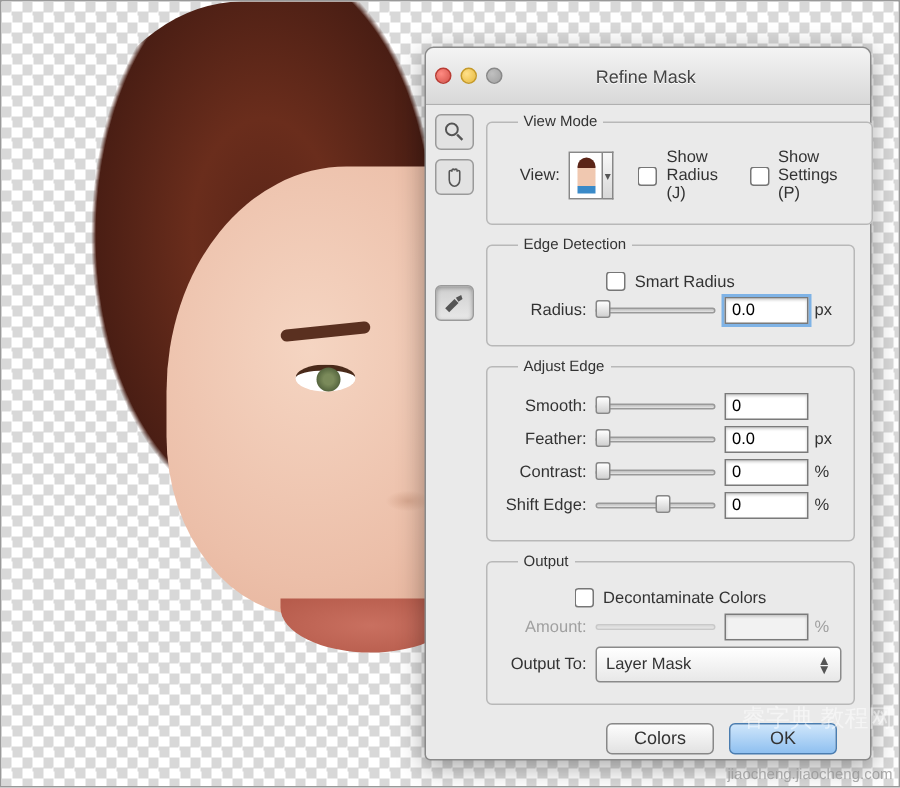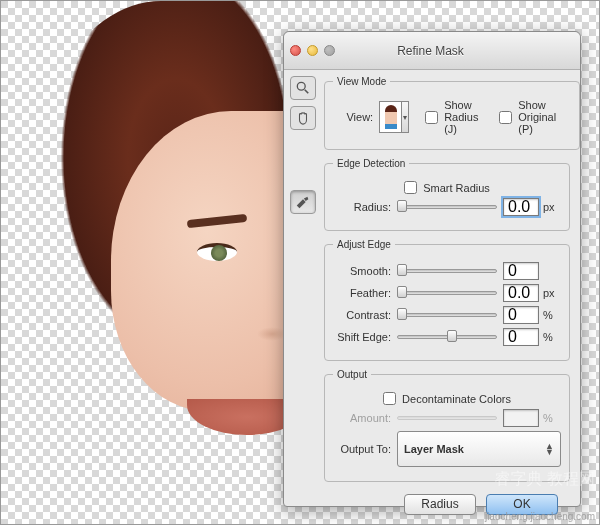--- a/index.html
+++ b/index.html
@@ -21,38 +21,38 @@
   .traffic .c-close { background: radial-gradient(circle at 35% 35%, #ff8b82, #d2524a); border: 1px solid #b93c34; }
   .traffic .c-min   { background: radial-gradient(circle at 35% 35%, #ffe08a, #e7b93d); border: 1px solid #c59a2a; }
   .traffic .c-zoom  { background: radial-gradient(circle at 35% 35%, #c0c0c0, #a0a0a0); border: 1px solid #888; }
   .titlebar .title { flex: 1; text-align: center; text-shadow: 0 1px 0 #fff; font-size: 12px; color: #444; padding-right: 48px; }
   .body { padding: 6px 10px 8px 40px; position: relative; }
   .toolstrip { position: absolute; left: 6px; top: 6px; width: 26px; display: flex; flex-direction: column; gap: 6px; }
   .tool { width: 26px; height: 24px; background: linear-gradient(#f8f8f8, #dedede); border: 1px solid #9a9a9a; border-radius: 4px; display: flex; align-items: center; justify-content: center; font-size: 14px; color: #555; }
   .tool.flat { background: #e2e2e2; }
   .tool.sel { background: linear-gradient(#cfcfcf, #e8e8e8); box-shadow: inset 0 1px 3px rgba(0,0,0,0.3); }
   fieldset { border: 1px solid #b8b8b8; border-radius: 4px; margin-bottom: 8px; padding: 8px 8px 10px 8px; background: #eaeaea; }
-  legend { padding: 0 4px; font-size: 10px; color: #333; }
+  legend { padding: 0 4px; font-size: 10px; color: #333; margin-left: 12px; }
   .row { display: flex; align-items: center; margin: 4px 0; }
   .row .lab { width: 58px; text-align: right; margin-right: 6px; color: #333; }
   .row .lab.dis { color: #a0a0a0; }
   .slider { flex: 1; height: 14px; position: relative; display: flex; align-items: center; margin-right: 6px; }
   .slider .track { height: 4px; flex: 1; background: linear-gradient(#bfbfbf, #e4e4e4); border: 1px solid #999; border-radius: 2px; }
   .slider .thumb { position: absolute; width: 10px; height: 12px; background: linear-gradient(#fff, #d0d0d0); border: 1px solid #888; border-radius: 2px; top: 0; }
-  .numbox { width: 36px; height: 18px; background: #fff; border: 1px solid #7a7a7a; box-shadow: inset 0 1px 2px rgba(0,0,0,0.2); font-size: 16px; padding: 0 4px; text-align: left; }
+  .numbox { width: 56px; height: 18px; background: #fff; border: 1px solid #7a7a7a; box-shadow: inset 0 1px 2px rgba(0,0,0,0.2); font-size: 11px; padding: 0 4px; text-align: left; }
   .numbox.hl { box-shadow: 0 0 0 2px #7fb3e6, inset 0 1px 2px rgba(0,0,0,0.2); }
   .numbox.dis { background: #f2f2f2; color: #bbb; }
   .unit { width: 18px; margin-left: 4px; }
   .chk { display: flex; align-items: center; gap: 6px; }
   .chk input { width: 13px; height: 13px; }
   .view-swatch { width: 32px; height: 32px; background: #fff; border: 1px solid #888; display: flex; align-items: center; justify-content: center; position: relative; }
   .view-swatch::after { content: ""; width: 12px; height: 24px; background: linear-gradient(#5b2518 30%, #f0c8b0 30% 80%, #3a8ac8 80%); border-radius: 6px 6px 0 0; }
   .view-dd { width: 10px; height: 32px; background: linear-gradient(#f8f8f8, #d8d8d8); border: 1px solid #888; border-left: none; display: flex; align-items: center; justify-content: center; font-size: 8px; color: #555; }
   .view-checks { display: flex; gap: 6px; margin-left: 16px; }
-  .output-select { display: flex; align-items: center; flex: 1; height: 36px; background: linear-gradient(#fff, #e8e8e8); border: 1px solid #8a8a8a; border-radius: 3px; padding: 0 6px; justify-content: space-between; font-weight: bold; }
+  .output-select { display: flex; align-items: center; flex: 1; height: 24px; background: linear-gradient(#fff, #e8e8e8); border: 1px solid #8a8a8a; border-radius: 3px; padding: 0 6px; justify-content: space-between; }
   .output-select .dd { font-size: 9px; color: #555; line-height: 6px; }
   .footer { display: flex; justify-content: flex-end; gap: 10px; padding: 4px 12px 0 0; }
   .btn { min-width: 72px; height: 21px; border-radius: 4px; border: 1px solid #888; background: linear-gradient(#fdfdfd, #e2e2e2); text-align: center; line-height: 19px; font-size: 12px; }
   .btn.primary { background: linear-gradient(#cfe6fb, #8fc0f0); border-color: #4a7db0; }
   .wm { position: absolute; right: 4px; bottom: 2px; font-size: 10px; color: rgba(150,150,150,0.8); }
   .wm.top { bottom: 34px; color: rgba(255,255,255,0.5); font-size: 16px; }
 </style>
 </head>
 <body>
 
@@ -106,21 +106,21 @@
         <div class="lab">View:</div>
         <div class="view-swatch"></div>
         <div class="view-dd">▾</div>
         <div class="view-checks">
           <label class="chk">
             <input type="checkbox" style="">
               <span>Show Radius (J)</span>
           </label>
           <label class="chk">
             <input type="checkbox" style="">
-              <span>Show Original (P)</span>
+              <span>Show Settings (P)</span>
           </label>
         </div>
       </div>
     </fieldset>
 
     <fieldset>
       <legend>Edge Detection</legend>
       <div class="row" style="justify-content:center;">
         <label class="chk">
           <input type="checkbox" style="">
@@ -198,20 +198,20 @@
         <div class="lab">Output To:</div>
         <div class="output-select">
           <span>Layer Mask</span>
           <span class="dd">▲<br>▼</span>
         </div>
       </div>
     </fieldset>
 
 
     <div class="footer">
-      <div class="btn">Radius</div>
+      <div class="btn">Colors</div>
       <div class="btn primary">OK</div>
     </div>
   </div>
 </div>
 
 <div class="wm top">睿字典 教程网</div>
 <div class="wm">jiaocheng.jiaocheng.com</div>
 
 </body></html>

